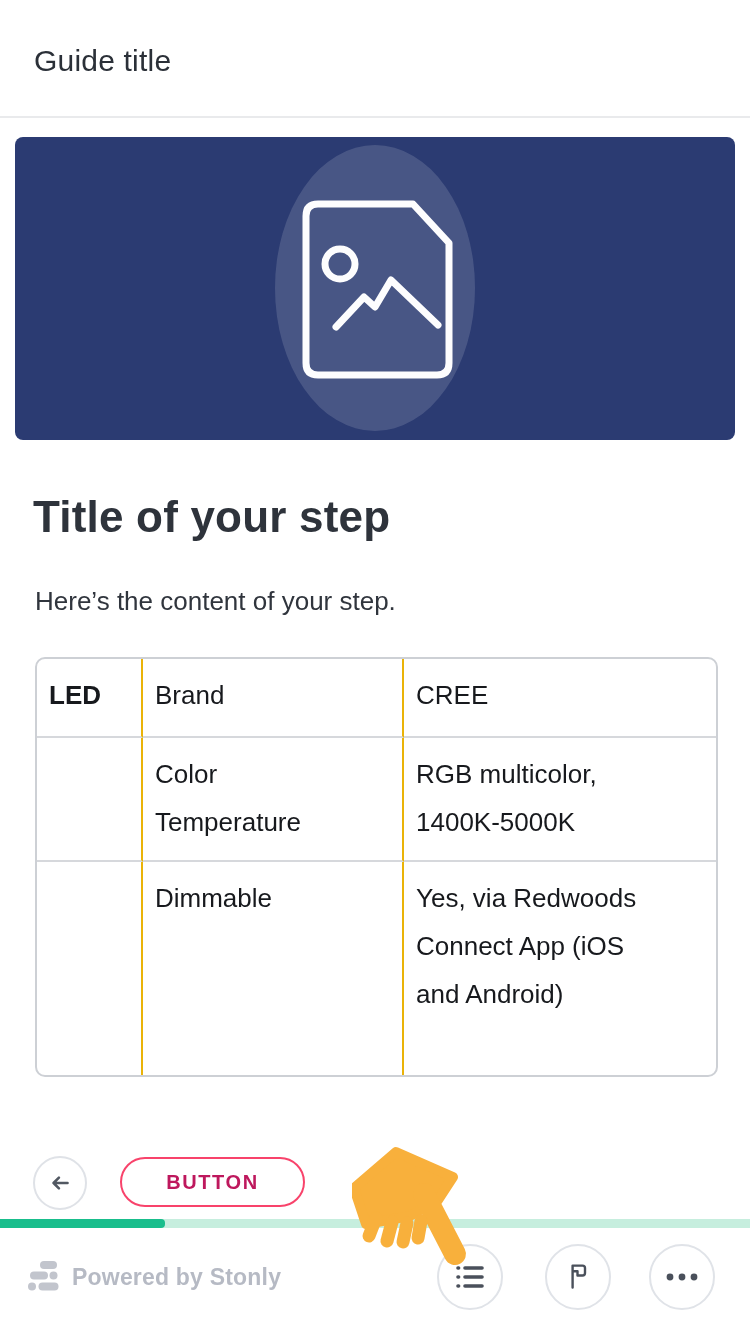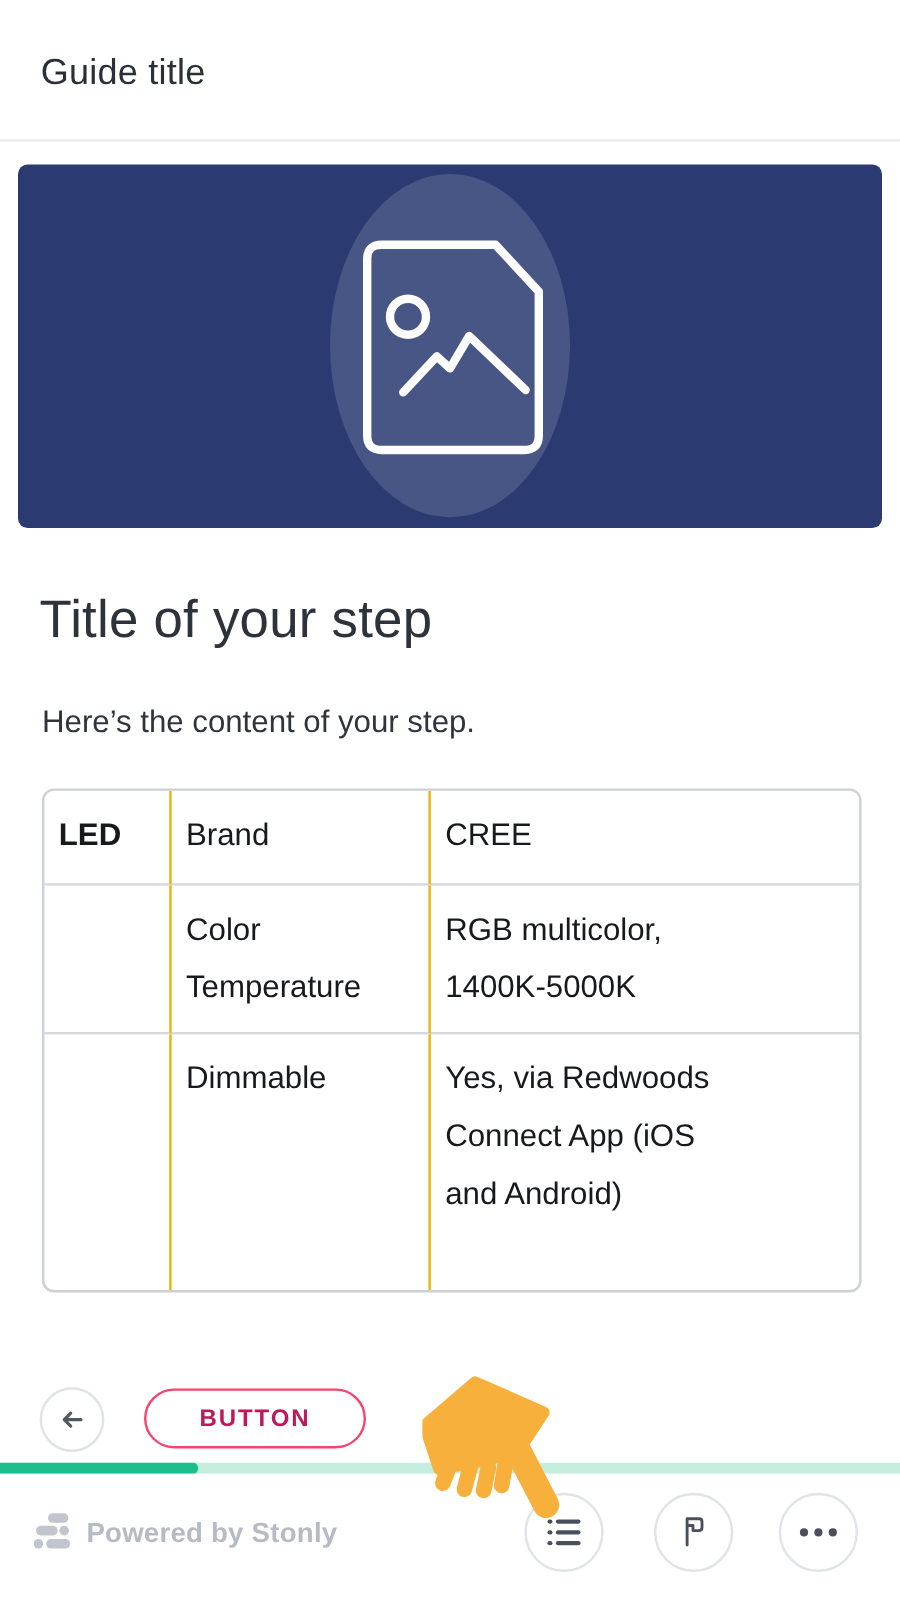--- a/index.html
+++ b/index.html
@@ -9,34 +9,34 @@
 
   
   .header { position:absolute; left:0; top:0; width:750px; height:118px; background:#ffffff; border-bottom:2px solid #e9eaec; }
   .header-title { position:absolute; left:34px; top:44px; font-size:30px; font-weight:500; color:#2b3038; letter-spacing:0.2px; }
 
   
   .banner { position:absolute; left:15px; top:137px; width:720px; height:303px; background:#2b3b72; border-radius:8px; }
   .banner svg { position:absolute; left:0; top:0; }
 
   
-  .step-title { position:absolute; left:33px; top:492px; font-size:44px; font-weight:400; color:#2e333b; letter-spacing:0.2px; }
+  .step-title { position:absolute; left:33px; top:492px; font-size:44px; font-weight:700; color:#2e333b; letter-spacing:0.2px; }
   .step-body { position:absolute; left:35px; top:586px; font-size:26px; font-weight:400; color:#30353d; }
 
   
   .spec-table-wrap { position:absolute; left:35px; top:657px; width:683px; border:2px solid #cdd0d5; border-radius:10px; overflow:hidden; background:#fff; }
   table.spec { width:100%; border-spacing:0; table-layout:fixed; }
   table.spec td { vertical-align:top; font-size:26px; line-height:48px; color:#17191d; padding:12px 12px; border-right:2px solid #eab308; border-bottom:2px solid #d6d8dc; }
   table.spec td:last-child { border-right:none; }
   table.spec tr:last-child td { border-bottom:none; }
   table.spec tr.r1 { height:79px; }
   table.spec tr.r2 { height:124px; }
   table.spec tr.r3 { height:213px;padding-left:35px; }
   td.c0 { width:106px; padding-left:10px; }
-  td.c1 { width:216px; }
+  td.c1 { width:261px; }
   td.c1 .cell-content { max-width:165px; }
   td.c2 .cell-content { max-width:230px; }
   .bold { font-weight:700; }
 
   
   .back-btn { position:absolute; left:33px; top:1156px; width:54px; height:54px; border:2px solid #dfe2e7; border-radius:50%; background:#fff; display:flex; align-items:center; justify-content:center; }
   .pill-btn { position:absolute; left:120px; top:1157px; width:185px; height:50px; border:2.5px solid #f8436b; border-radius:26px; background:#fff; color:#be185d; font-size:20px; font-weight:700; letter-spacing:1.6px; display:flex; align-items:center; justify-content:center; font-family:"Liberation Sans", sans-serif; }
 
   
   .progress-track { position:absolute; left:0; top:1219px; width:750px; height:9px; background:#c6eede; z-index:1; }

